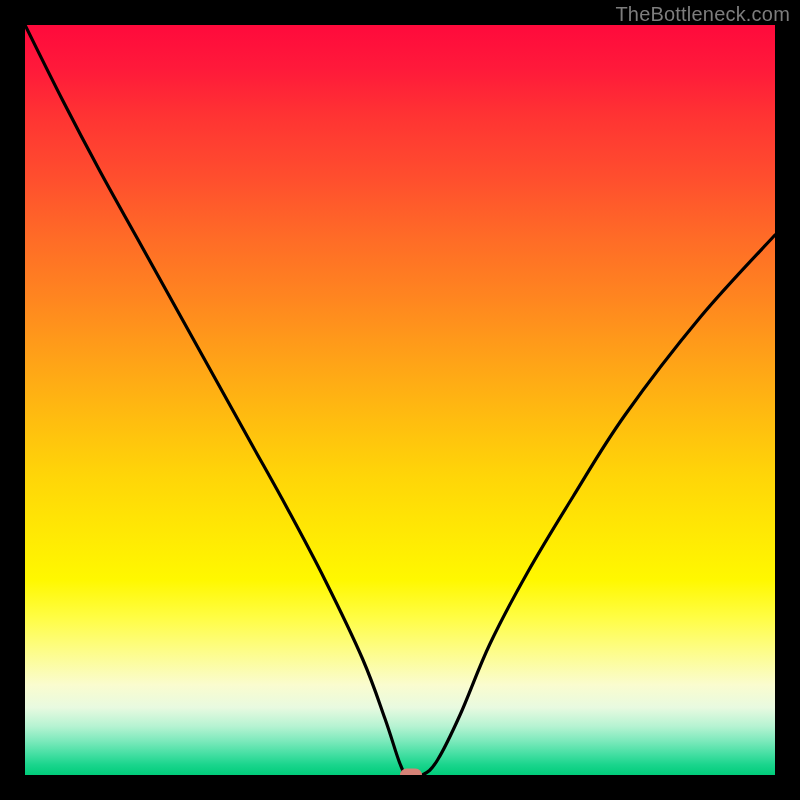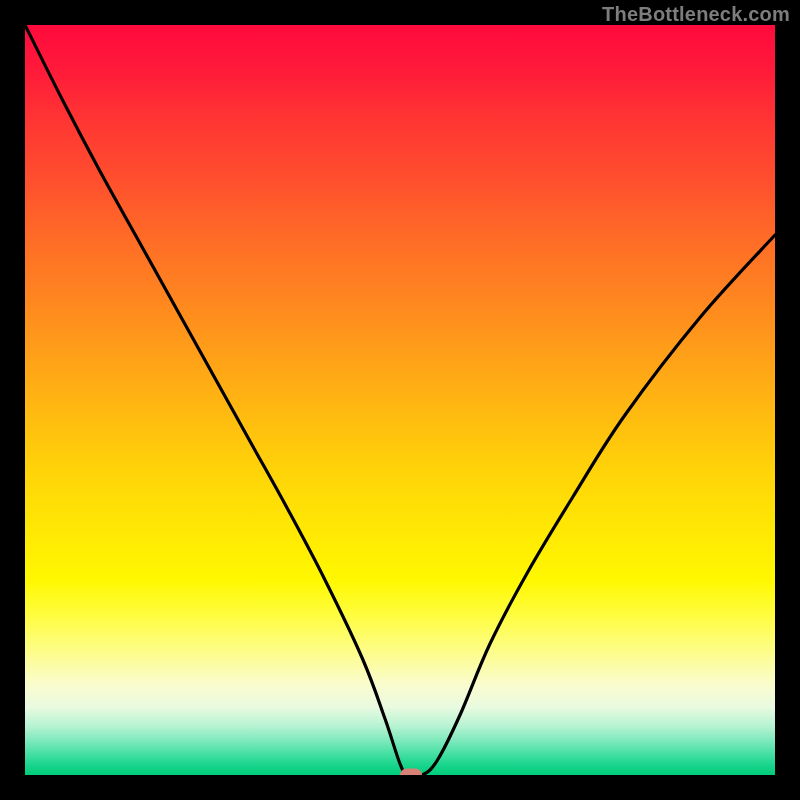--- a/index.html
+++ b/index.html
@@ -64,21 +64,21 @@
     border-radius: 7px;
     background: #d68277;
     transform: translate(-50%, -50%);
   }
   .watermark {
     position: absolute;
     top: 3px;
     right: 10px;
     color: #7d7d7d;
     font-size: 20px;
-    font-weight: 700;
+    font-weight: 400;
     letter-spacing: 0.2px;
   }
 </style>
 </head>
 <body>
 
 <div class="stage">
 
   <div class="plot-area">
     <div class="gradient"></div>

